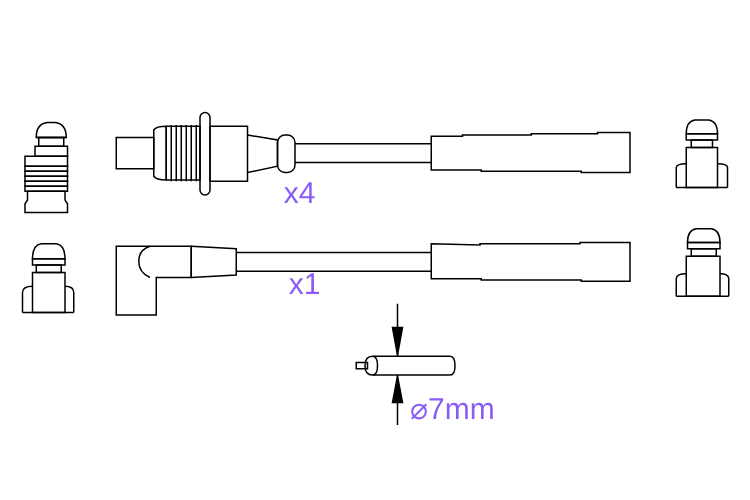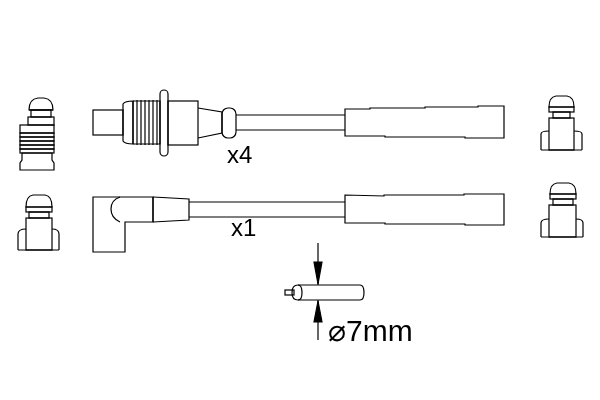--- a/index.html
+++ b/index.html
@@ -2,26 +2,26 @@
 <html><head>
 <meta charset="utf-8">
 <style>
   html, body { margin: 0; padding: 0; background: #ffffff; }
   body { width: 600px; height: 400px; overflow: hidden; position: relative; }
   .canvas { position: absolute; left: 0; top: 0; width: 600px; height: 400px; }
   svg { position: absolute; left: 0; top: 0; }
   .lbl {
     position: absolute;
     font-family: "Liberation Sans", sans-serif;
-    color: #000000;
+    color: #8b5cf6;
     line-height: 1;
     white-space: nowrap;
   }
   .qty { font-size: 24px; }
-  .dim { font-size: 30px; }
+  .dim { font-size: 24px; }
 </style>
 </head>
 <body>
 
 <div class="canvas">
   <svg width="600" height="400" viewBox="0 0 600 400" fill="none" stroke="#000" stroke-width="1.2">
 
     <g>
 
       <path d="M29,110 Q29,99 38,98 L44,98 Q53,99 53,110 Z"></path>

